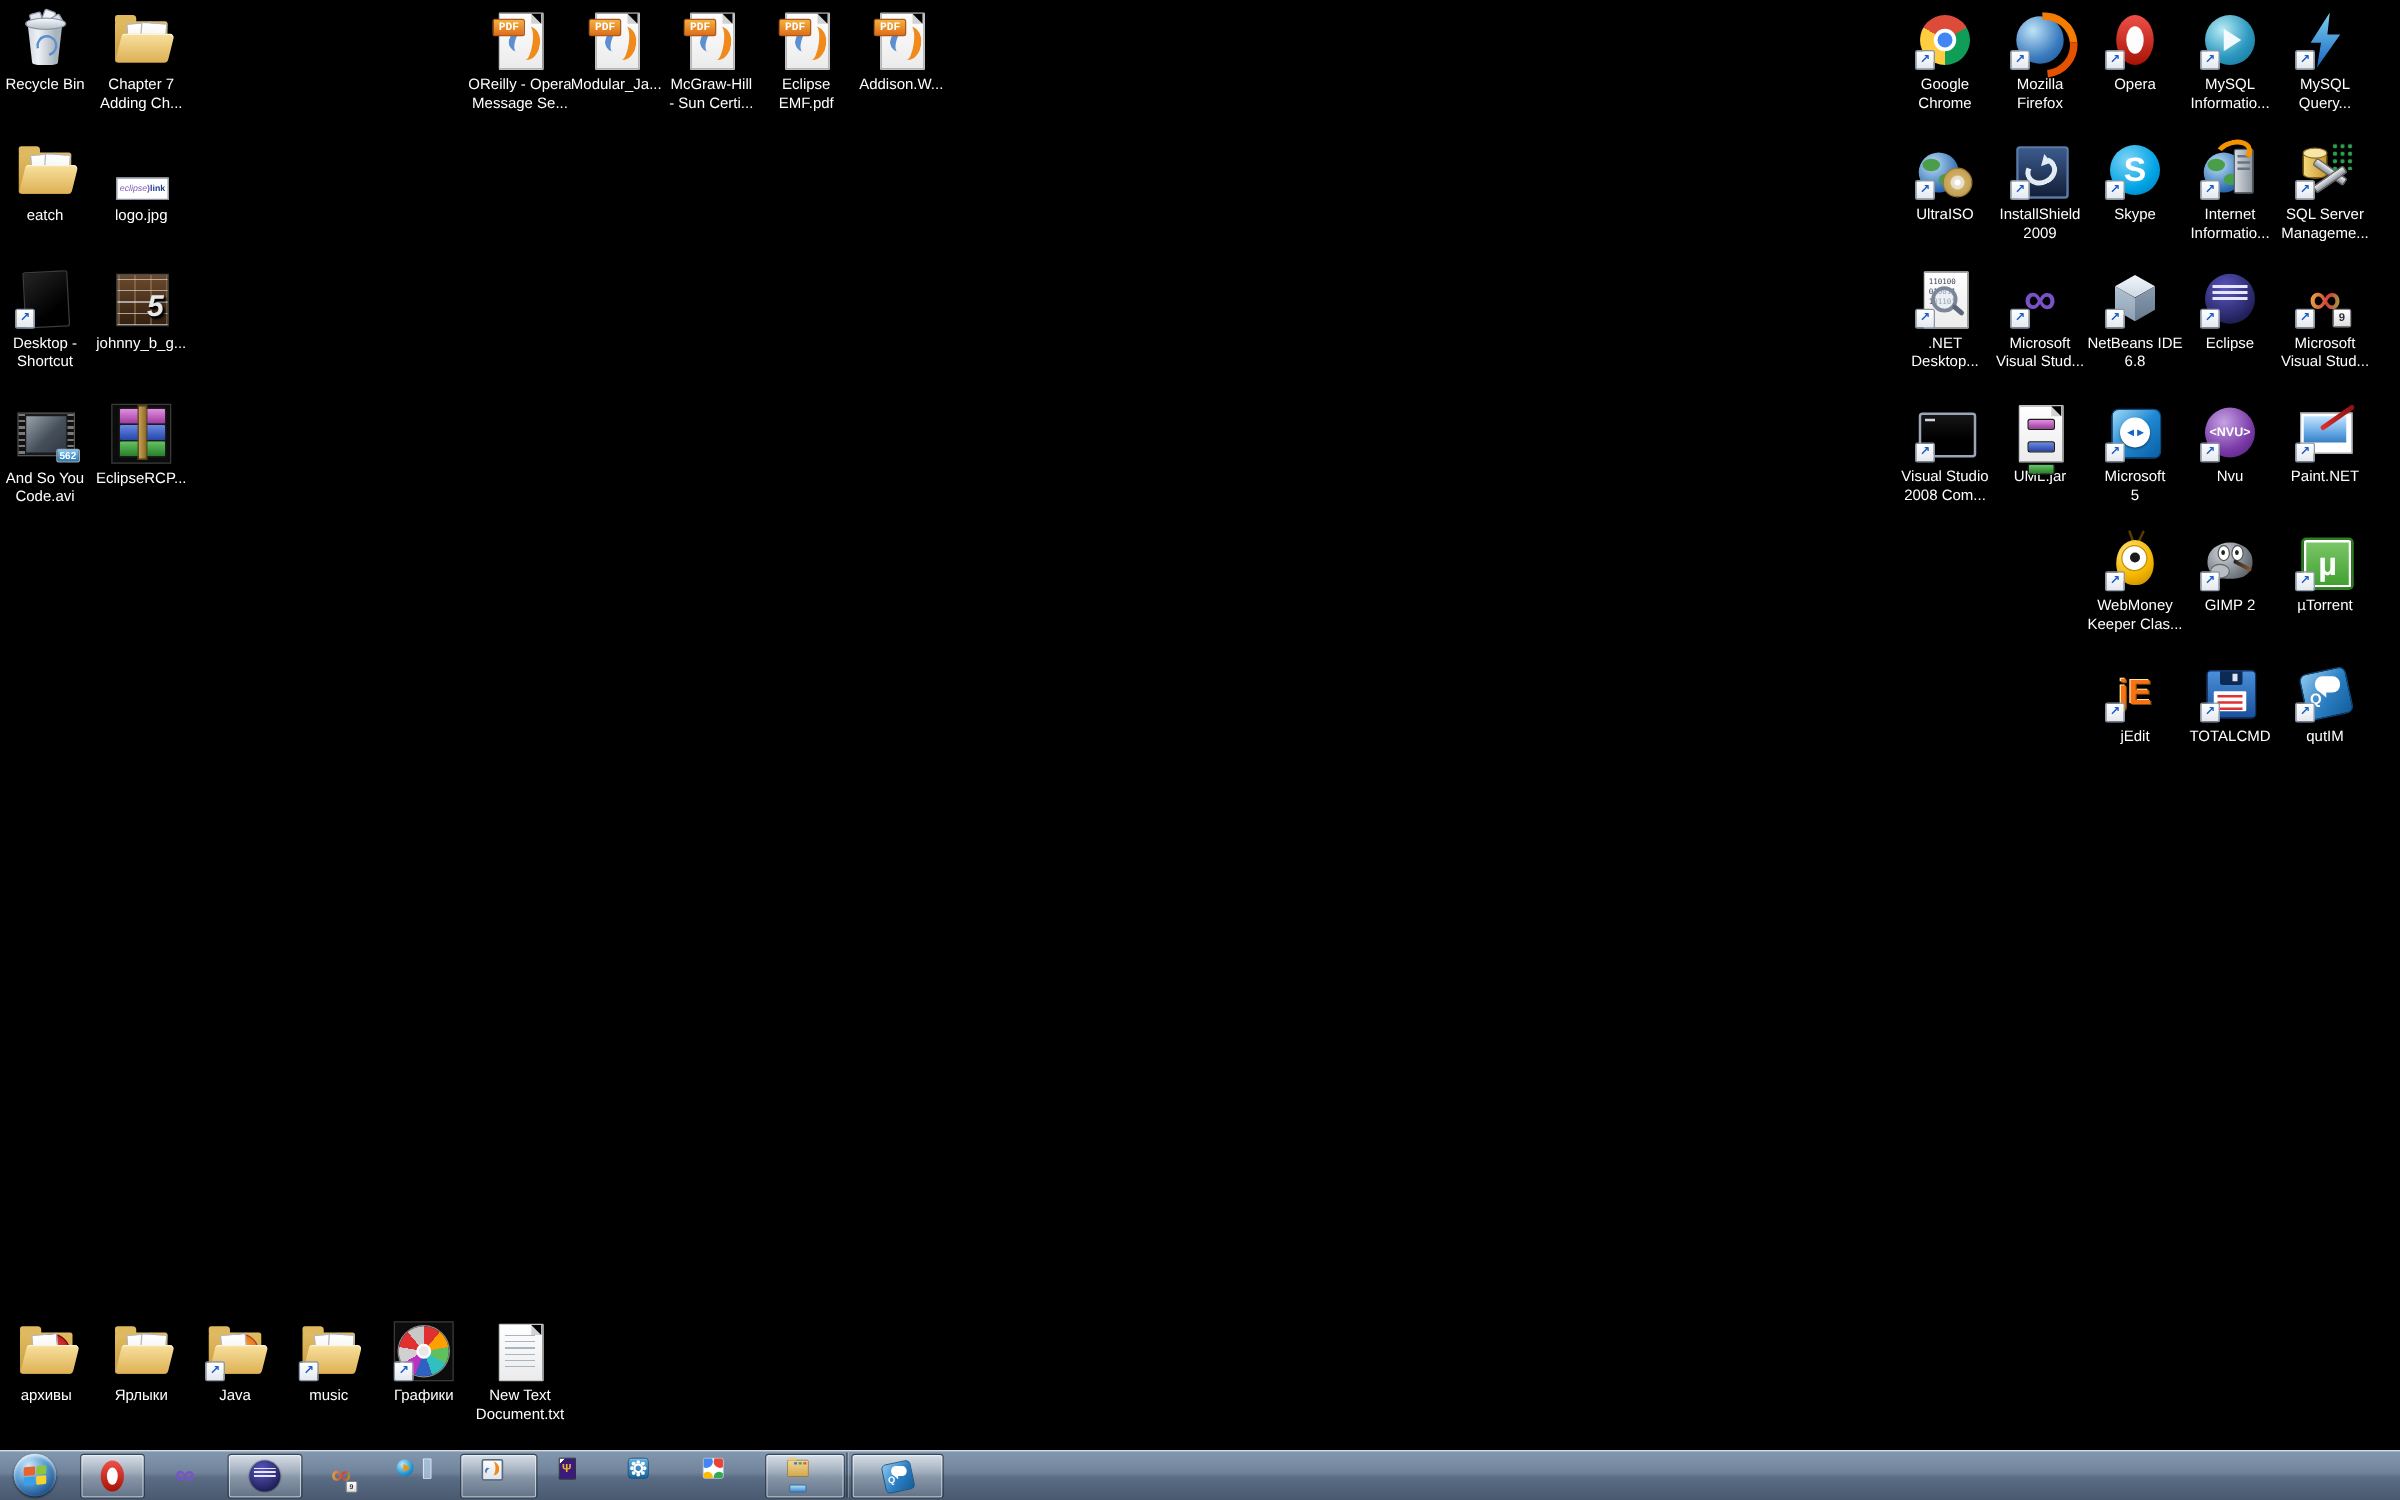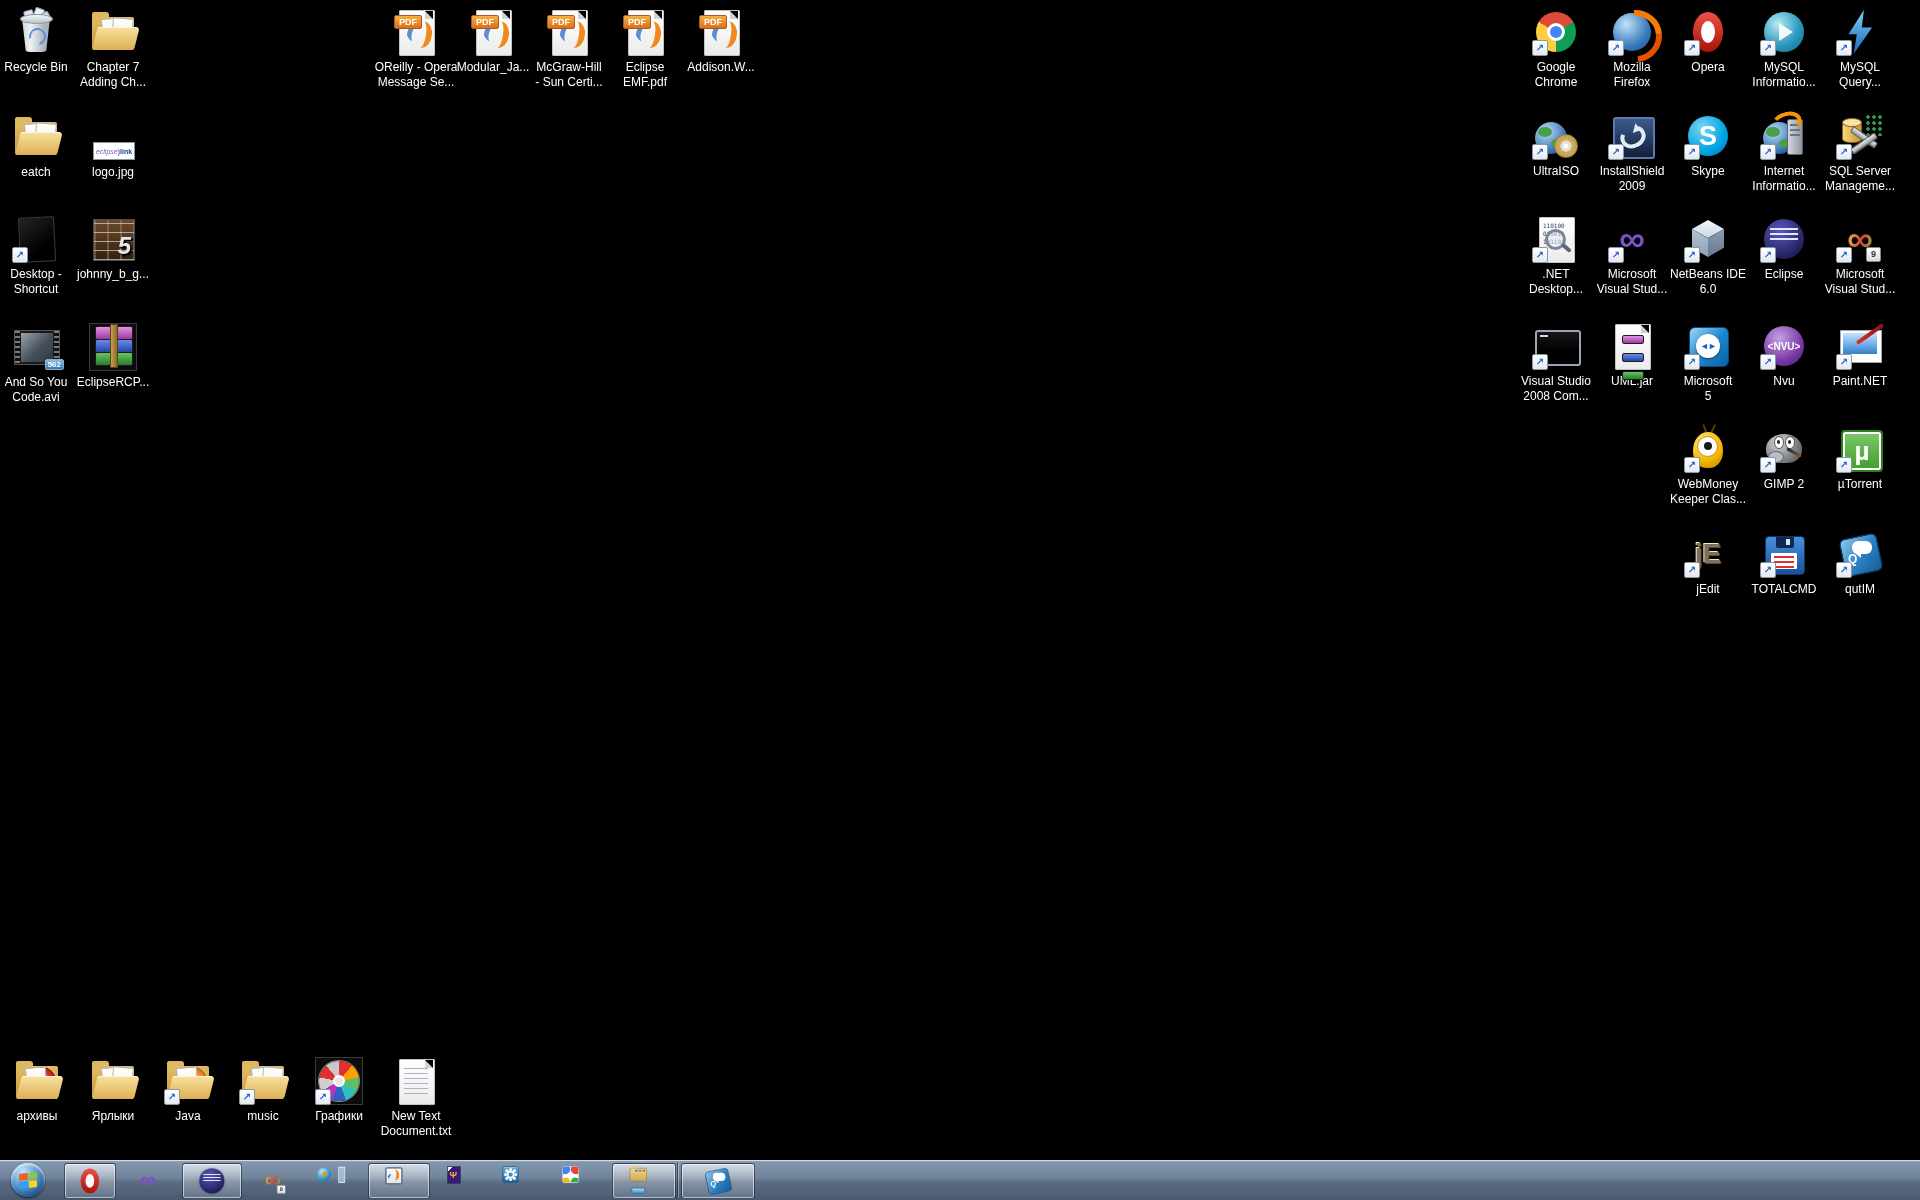--- a/index.html
+++ b/index.html
@@ -25,21 +25,21 @@
             background:linear-gradient(#f8e19e,#ddb054);transform:skewX(-14deg);transform-origin:0 100%;
             box-shadow:inset 0 1px 0 rgba(255,255,255,.65);}
   .fd-cd{position:absolute;left:15px;top:10px;width:26px;height:26px;border-radius:50%;
          background:radial-gradient(circle,#fff 3px,#e84040 4px,#a81010 95%);border:1px solid #700;}
   .fd-cd.java{background:radial-gradient(circle,#fff 3px,#ffa030 4px,#e06010 95%);border-color:#943;}
   
   .pg{position:absolute;left:7px;top:2px;width:34px;height:44px;background:linear-gradient(#ffffff,#ebebeb);
       border:1px solid #c3c3c3;border-radius:1px;}
   .pg-fold{position:absolute;right:7px;top:3px;width:0;height:0;border-bottom:8px solid #d2d2d2;border-right:8px solid #000;}
   .pdf-tag{position:absolute;left:2px;top:7px;background:linear-gradient(#f6b13e,#de6e1a);color:#fff;
-           font-weight:bold;font-size:9px;padding:1px 4px;border-radius:2px;border:1px solid #a85a20;z-index:3;}
+           font-weight:bold;font-size:9px;padding:1px 4px;border-radius:2px;border:1px solid #a85a20;z-index:3;font-family:Liberation Mono, monospace;}
   .sw-b{position:absolute;left:15px;top:17px;width:12px;height:17px;border-left:5px solid #5b8fd0;
         border-radius:60% 0 0 60%;transform:rotate(16deg);}
   .sw-o{position:absolute;left:20px;top:13px;width:14px;height:27px;border-right:6px solid #f08a1d;
         border-radius:0 70% 70% 0;transform:rotate(8deg);}
   .tx-lines{position:absolute;left:12px;top:11px;width:24px;height:27px;
             background:repeating-linear-gradient(#a8b6c4 0 1px,transparent 1px 5px);}
   
   .avi{position:absolute;left:2px;top:7px;width:44px;height:33px;background:#1a1a1a;border:1px solid #555;}
   .avi-img{position:absolute;left:6px;right:6px;top:2px;bottom:2px;background:linear-gradient(135deg,#9aa4aa,#46505c 55%,#2e3640);}
   .avi-h{position:absolute;top:0;bottom:0;width:5px;background:repeating-linear-gradient(#7a7a7a 0 2px,#101010 2px 5px);}
@@ -163,21 +163,21 @@
   .gme.l{left:14px}.gme.r{left:25px}
   .gmp{position:absolute;width:3px;height:4px;border-radius:50%;background:#222;top:15px;}
   .gmp.l{left:17px}.gmp.r{left:28px}
   .gmsn{position:absolute;left:8px;top:26px;width:14px;height:10px;border-radius:50%;background:#b8bdc3;border:1px solid #666;}
   .gmbr{position:absolute;left:26px;top:26px;width:16px;height:3px;background:linear-gradient(90deg,#222,#8a5a2a);
         transform:rotate(28deg);border-radius:2px;}
   .utq{position:absolute;left:5px;top:5px;width:38px;height:38px;border-radius:4px;color:#fff;font-size:26px;font-weight:bold;
        display:flex;align-items:center;justify-content:center;background:linear-gradient(#7dc86a,#3f9e2e);
        border:2px solid #2e7d22;box-shadow:inset 0 0 0 2px #fff;}
   .jet{position:absolute;inset:0;display:flex;align-items:center;justify-content:center;font-size:28px;font-weight:bold;
-       color:#737373;text-shadow:1px 1px 0 #7a4a00,-1px -1px 0 #ffe9a0,2px 2px 3px #000;}
+       color:#f97316;text-shadow:1px 1px 0 #7a4a00,-1px -1px 0 #ffe9a0,2px 2px 3px #000;}
   .tcq{position:absolute;left:5px;top:6px;width:38px;height:37px;border-radius:4px;
        background:linear-gradient(#4a90d9,#1a4f9c);border:1px solid #10346a;}
   .tct{position:absolute;left:16px;top:7px;width:18px;height:11px;background:#0c2a54;border-radius:0 0 2px 2px;}
   .tct i{position:absolute;left:10px;top:2px;width:4px;height:6px;background:#dfe6ee;}
   .tcl{position:absolute;left:11px;top:23px;width:26px;height:16px;background:#fff;
        border-radius:1px;overflow:hidden;}
   .tcl i{display:block;height:2px;background:#e03030;margin:3px 3px 0 3px;}
   .qiq{position:absolute;left:6px;top:6px;width:36px;height:36px;border-radius:6px;border:1px solid #0d4a7e;
        background:linear-gradient(135deg,#8fc8ef,#2a7ec2 55%,#155d9a);transform:rotate(-12deg);}
   .qib{position:absolute;left:16px;top:11px;width:20px;height:13px;background:#fff;border-radius:6px;}
@@ -555,21 +555,21 @@
         <div class="ic">
           <div class="nbf">
             <div class="nbt"></div>
             <div class="nbl"></div>
             <div class="nbr"></div>
           </div>
           <div class="sc-arrow">↗</div>
         </div>
         <div class="lbl">
           <div>NetBeans IDE</div>
-          <div>6.0</div>
+          <div>6.8</div>
         </div>
       </div>
       <div class="cell" style="left: 1729px; top: 215px;">
         <div class="ic">
           <div class="ecs">
             <div class="ecl"></div>
           </div>
           <div class="sc-arrow">↗</div>
         </div>
         <div class="lbl">

